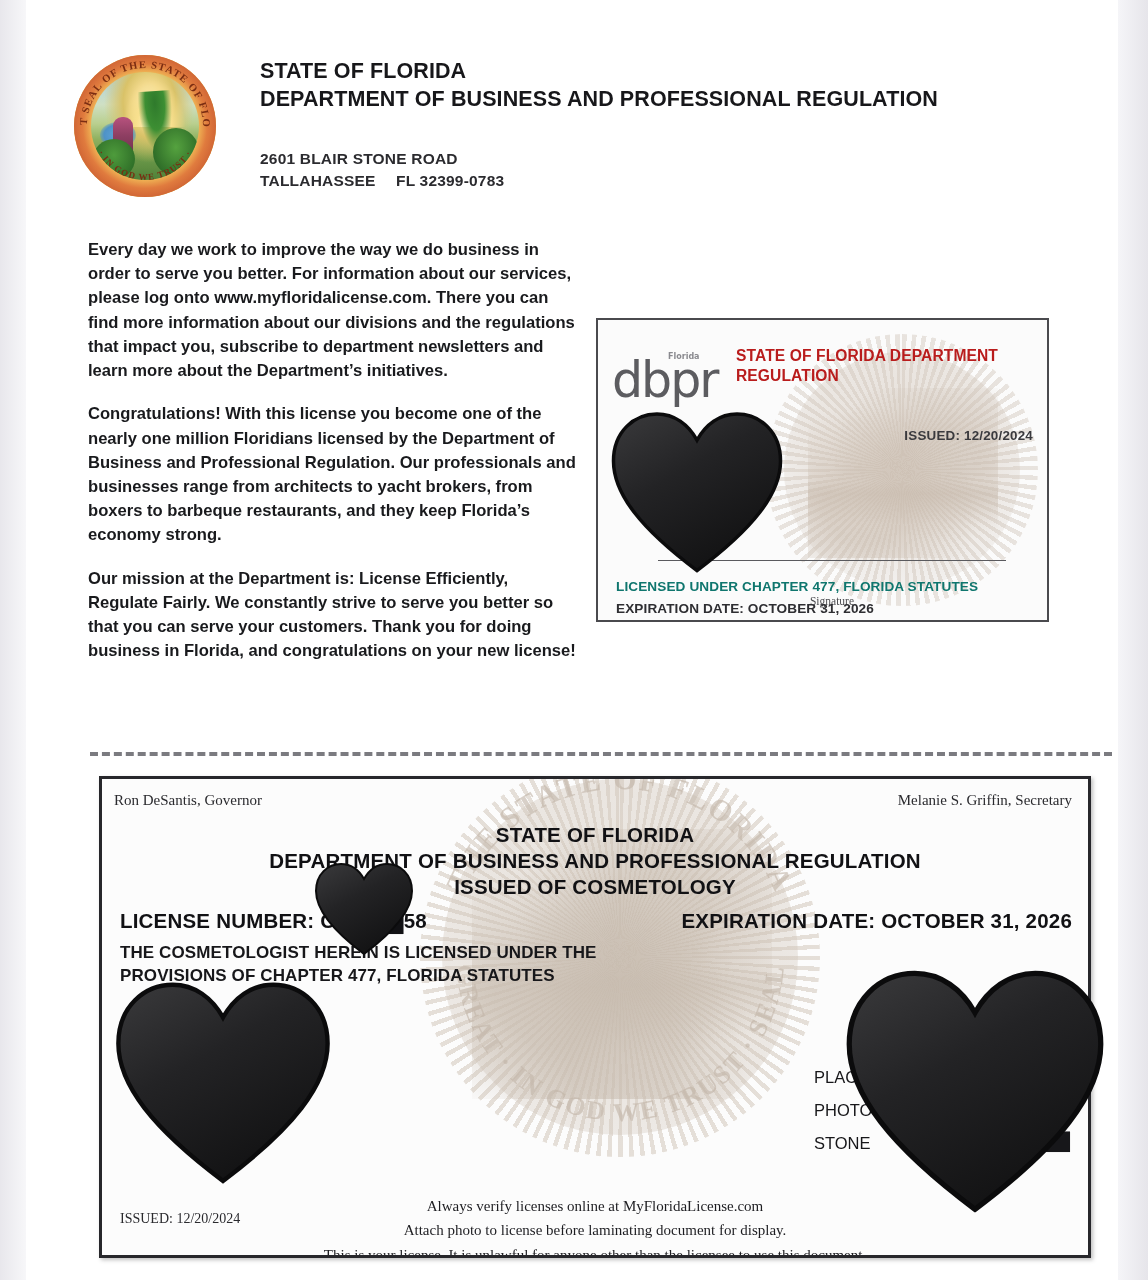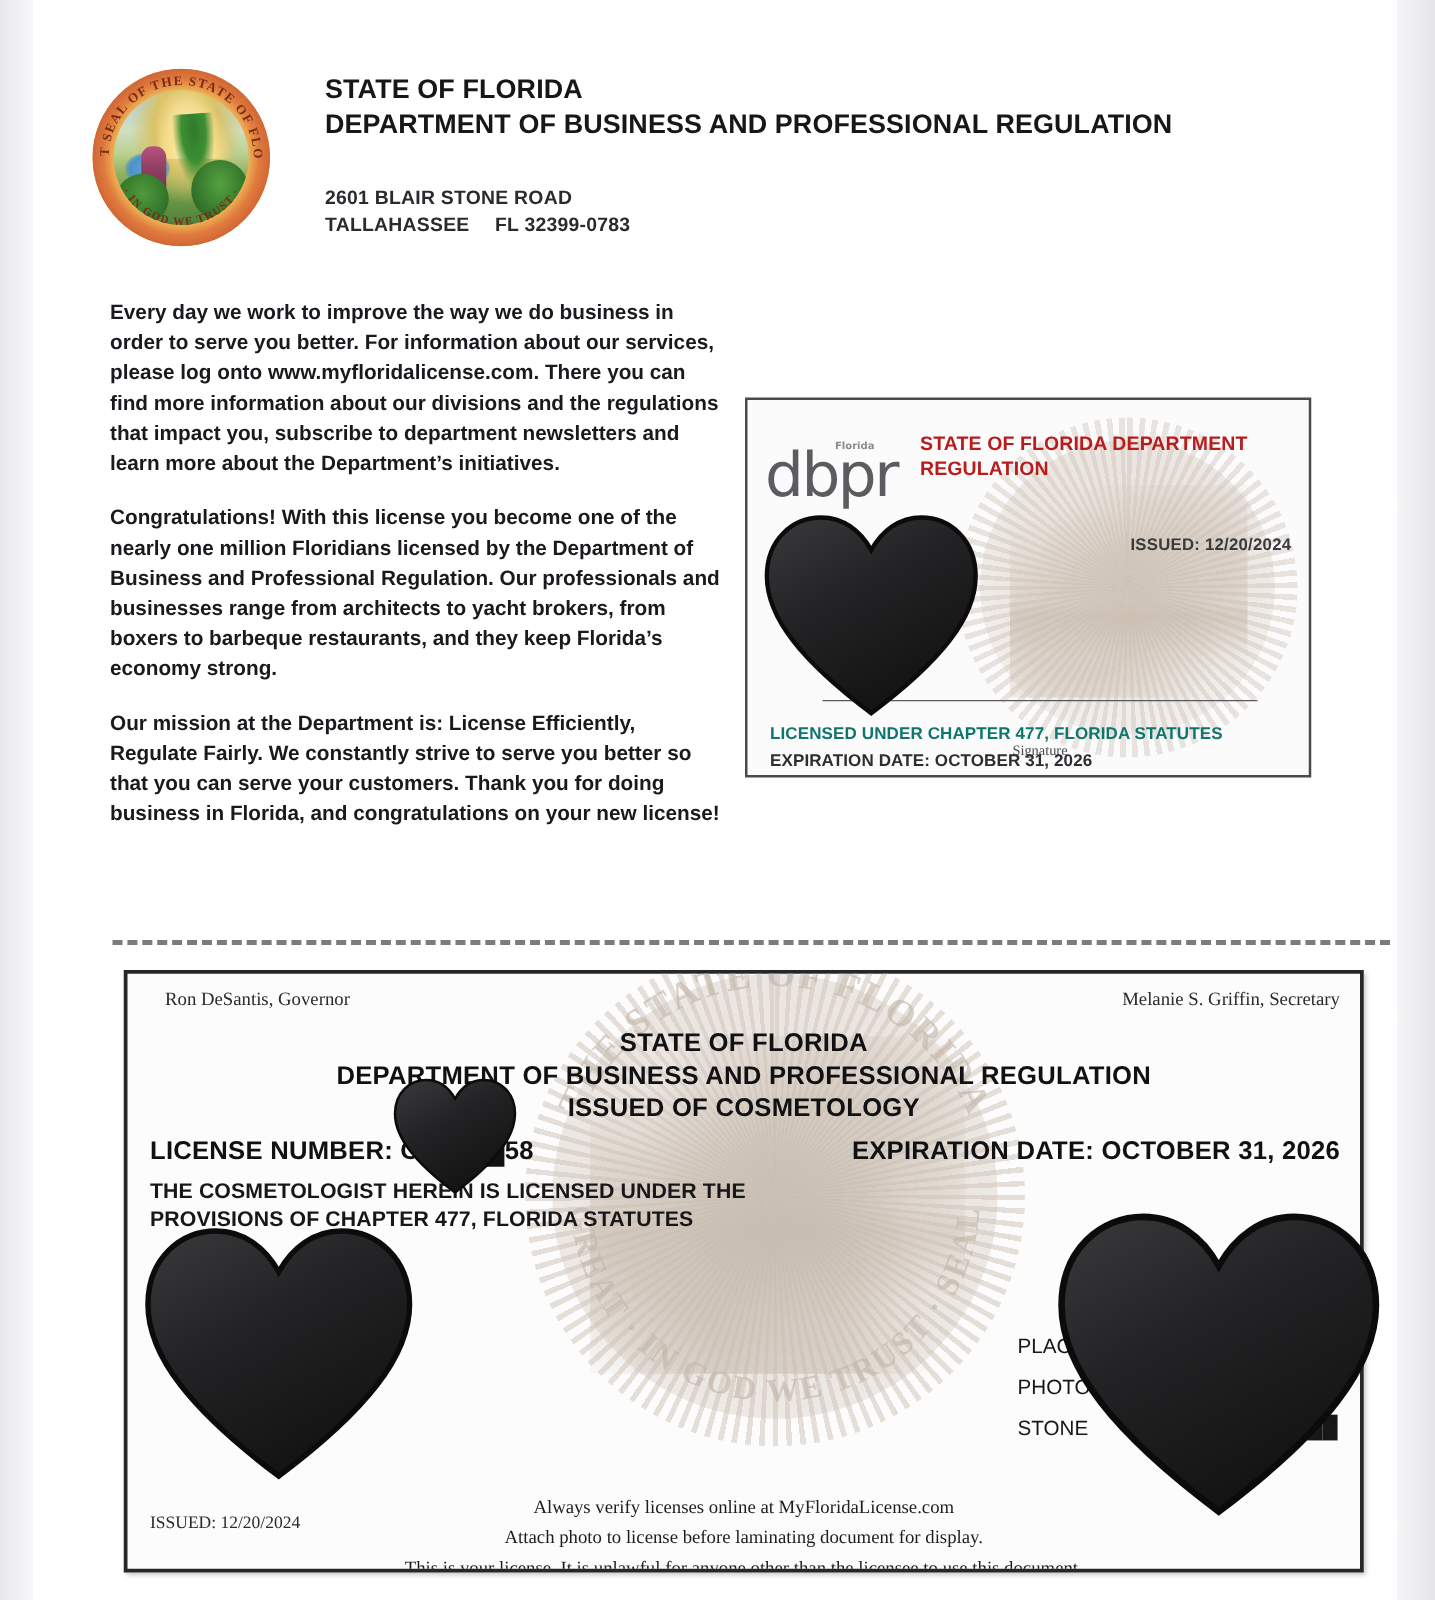--- a/index.html
+++ b/index.html
@@ -343,21 +343,21 @@
     position:absolute; left:318px; top:-22px; width:400px; height:400px;
   }
   .cert-wm-ring-txt text {
     font-family: "Liberation Serif", serif;
     font-size: 30px; font-weight: bold;
     fill: rgba(193,181,168,.62);
     letter-spacing: 2px;
   }
 
   .gov {
-    position: absolute; left: 30px; top: 13px;
+    position: absolute; left: 12px; top: 13px;
     font-size: 15px; color: #2a2a2e;
     font-family: "Liberation Serif", serif;
   }
   .sec {
     position: absolute; right: 16px; top: 13px;
     font-size: 15px; color: #2a2a2e;
     font-family: "Liberation Serif", serif;
   }
   .cert-t1 {
     position:absolute; left:0; right:0; top: 44px;

